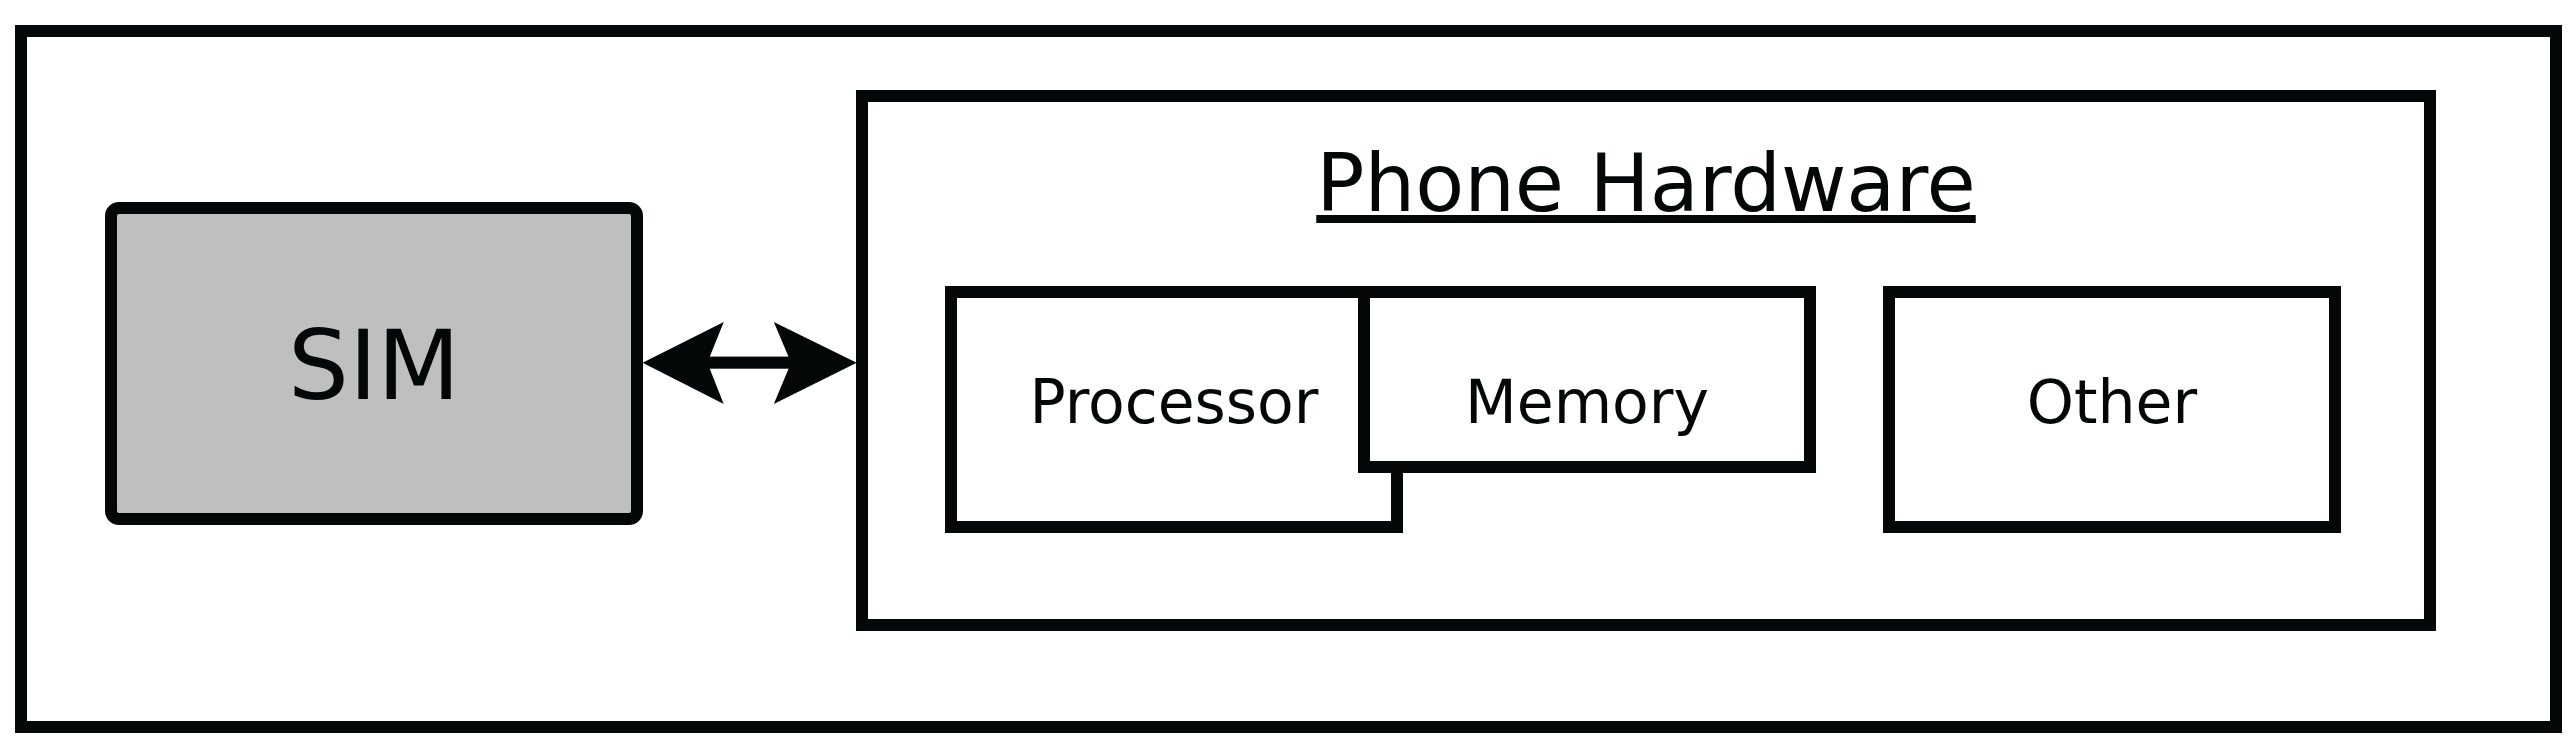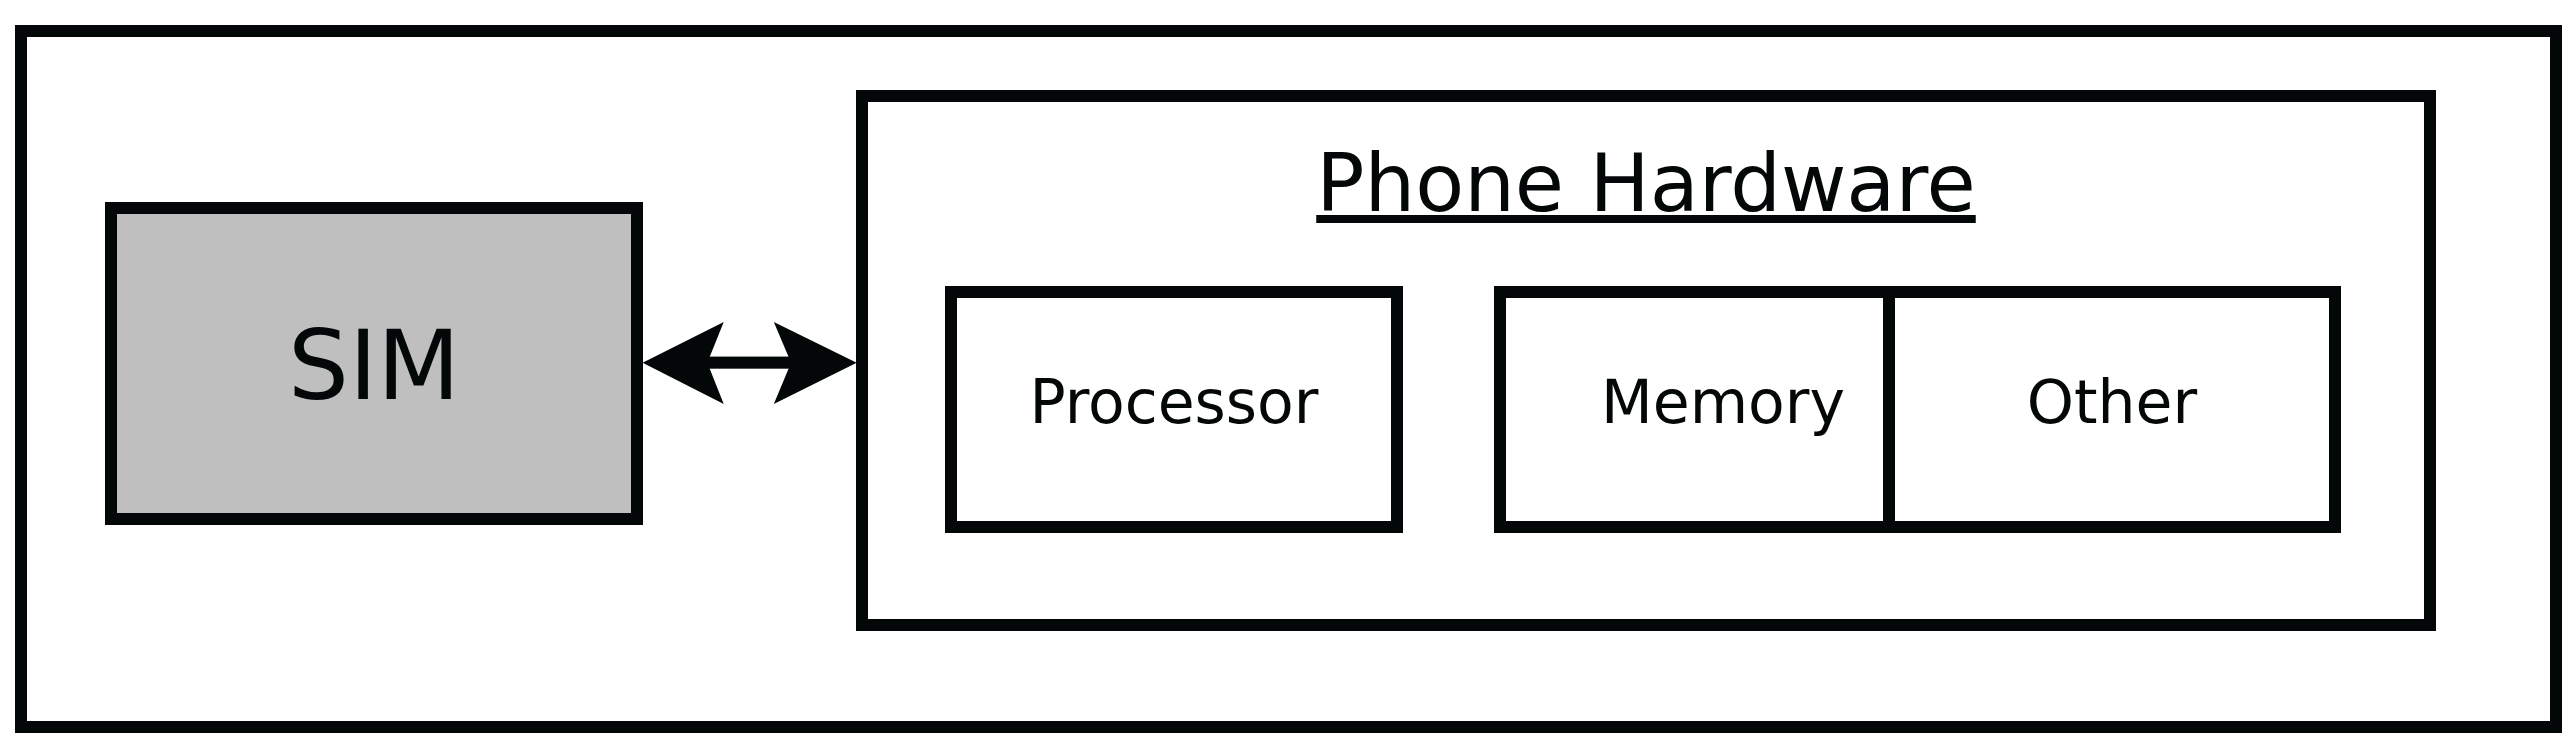--- a/index.html
+++ b/index.html
@@ -1,24 +1,24 @@
 <!DOCTYPE html>
 <html style="font-size:14px"><head>
   <meta charset="utf-8">
   <style>
     html, body { margin: 0; padding: 0; background: #ffffff; }
     body { width: 2576px; height: 749px; position: relative; overflow: hidden;
            font-family: "DejaVu Sans", sans-serif; color: #030707; }
     .box { position: absolute; box-sizing: border-box; border: 12px solid #030707; background: #ffffff; }
     .label { position: absolute; white-space: nowrap; line-height: 1; }
     #outer { left: 14.7px; top: 25px; width: 2547px; height: 708px; }
-    #sim { left: 105px; top: 202px; width: 538px; height: 323px; background: #bfbfbf; }
+    #sim { left: 105px; top: 202px; width: 538px; height: 323px; background: #bfbfbf; border-radius: 14px; }
     #phone { left: 856px; top: 90px; width: 1580px; height: 541px; }
     #proc { left: 945px; top: 286px; width: 458px; height: 247px; }
-    #mem  { left: 1494px; top: 286px; width: 458px; height: 247px; padding-left: 32px; }
+    #mem  { left: 1358px; top: 286px; width: 458px; height: 187px; padding-left: 32px; }
     #other{ left: 1883px; top: 286px; width: 458px; height: 247px; }
     .center-label { position: absolute; left: 0; right: 0; text-align: center; }
     #sim-label { font-size: 96px; top: 104px; }
     #phone-title { font-size: 80px; left: 0; right: 0; text-align: center; top: 42px; text-decoration: underline; }
     .inner-label { font-size: 60px; top: 74px; }
     #arrow { position: absolute; left: 640px; top: 316px; width: 221px; height: 95px; }
   </style>
 </head>
 <body>
 

